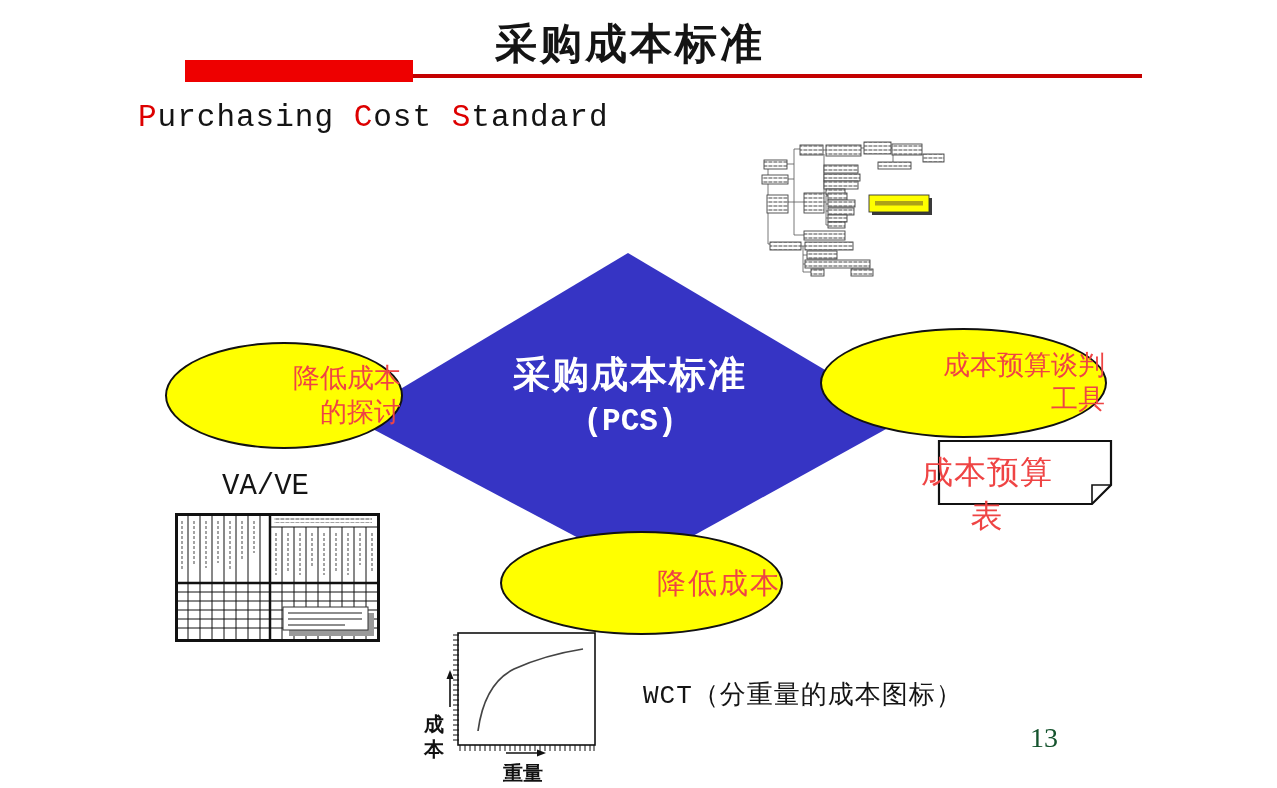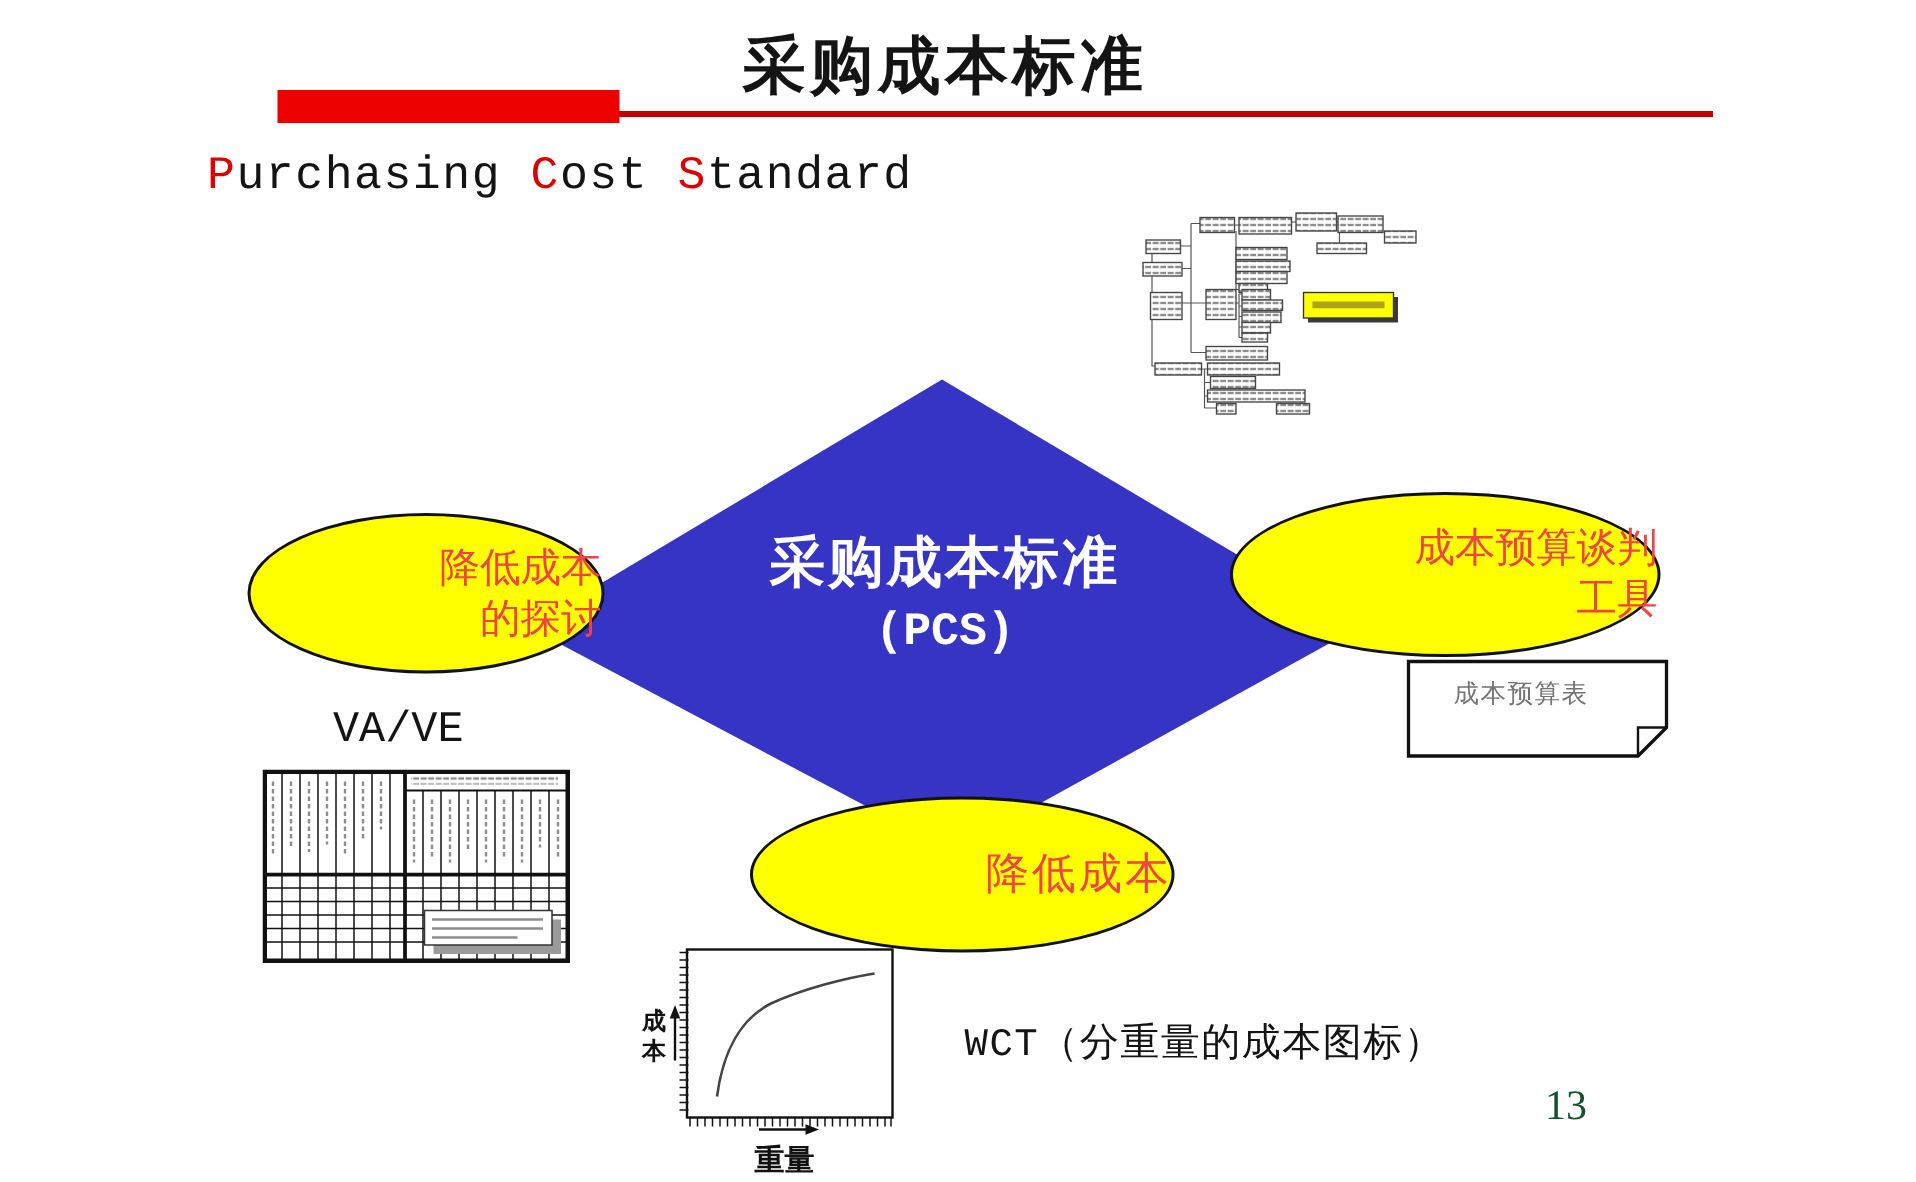--- a/index.html
+++ b/index.html
@@ -46,39 +46,39 @@
     color:#ffffff; font-size:28px; font-weight:bold; letter-spacing:2px;
   }
   .node-yellow { background:#ffff00; border:2px solid #111; color:#ef4444; font-weight:normal;align-items:flex-end; }
   .node-left   { left:165px; top:342px; width:238px; height:107px; font-size:27px; }
   .node-right  { left:820px; top:328px; width:287px; height:110px; font-size:27px; }
   .node-bottom { left:500px; top:531px; width:283px; height:104px; font-size:29px; letter-spacing:2px; }
 
   
   .budget-svg { left:936px; top:438px; z-index:4; }
   .budget-label {
-    left:934px; top:451px; width:160px; text-align:center; z-index:5;
-    font-size:17px; letter-spacing:1px; color:#737373; font-weight:500;
+    left:907px; top:451px; width:160px; text-align:center; z-index:5;
+    font-size:32px; letter-spacing:1px; color:#ef4444; font-weight:500;
   }
 
   
   .vave-label {
     left:222px; top:470px; font-family:"Liberation Mono","DejaVu Sans Mono",monospace;
     font-size:29px; color:#141414;
   }
   .vave-table { left:175px; top:513px; z-index:1; }
 
   
   .flow-svg { left:758px; top:136px; z-index:0; }
 
   
   .chart-svg { left:420px; top:625px; z-index:1; }
   .ylab {
-    left:424px; top:672px; width:24px; font-size:16px; font-weight:bold;
-    line-height:1.25; text-align:center; word-break:break-all; z-index:2;
+    left:424px; top:712px; width:24px; font-size:20px; font-weight:bold;
+    line-height:1.25; word-break:break-all; z-index:2;
   }
   .xlab { left:503px; top:760px; font-size:20px; font-weight:bold; z-index:2; }
 
   
   .wct { left:643px; top:650px;margin-top:27px; }
   .fct { left:643px; top:691px; }
   .chart-note {
     font-size:26px; color:#141414; letter-spacing:1px; white-space:nowrap;
     font-family:"Liberation Mono","DejaVu Sans Mono",monospace;
   }

